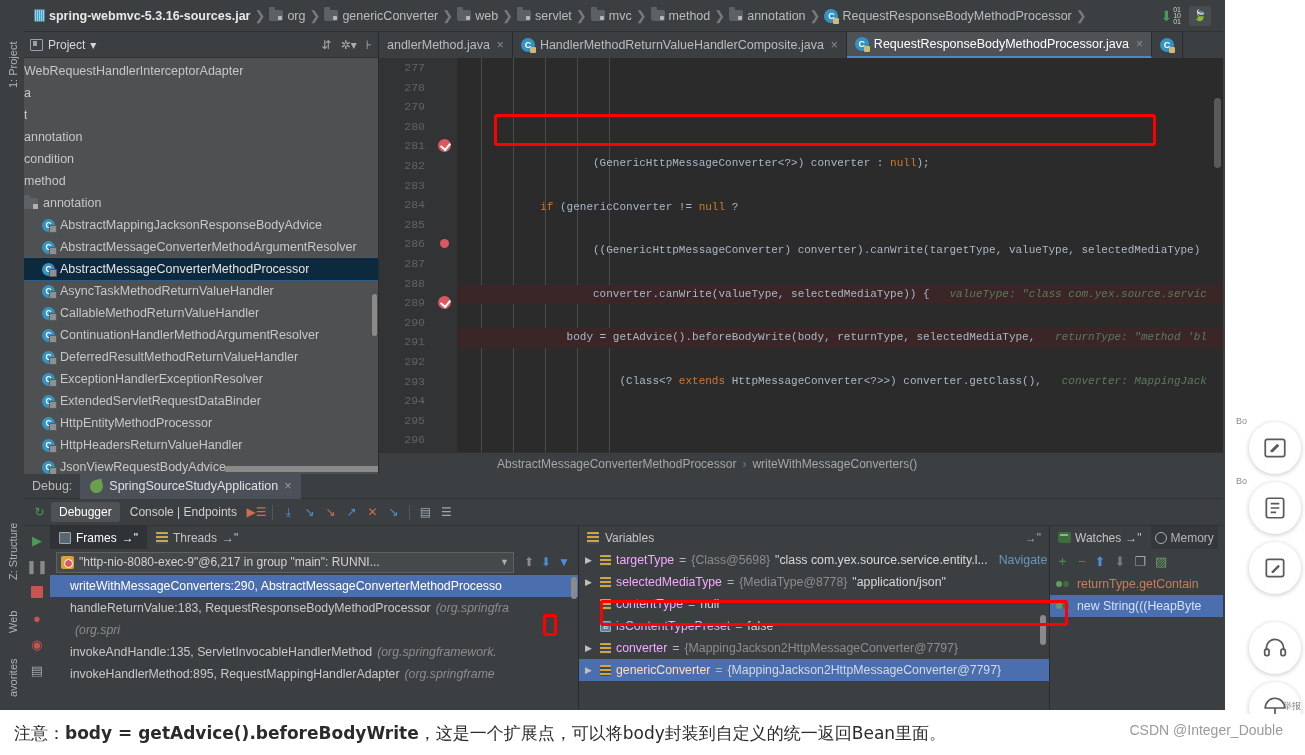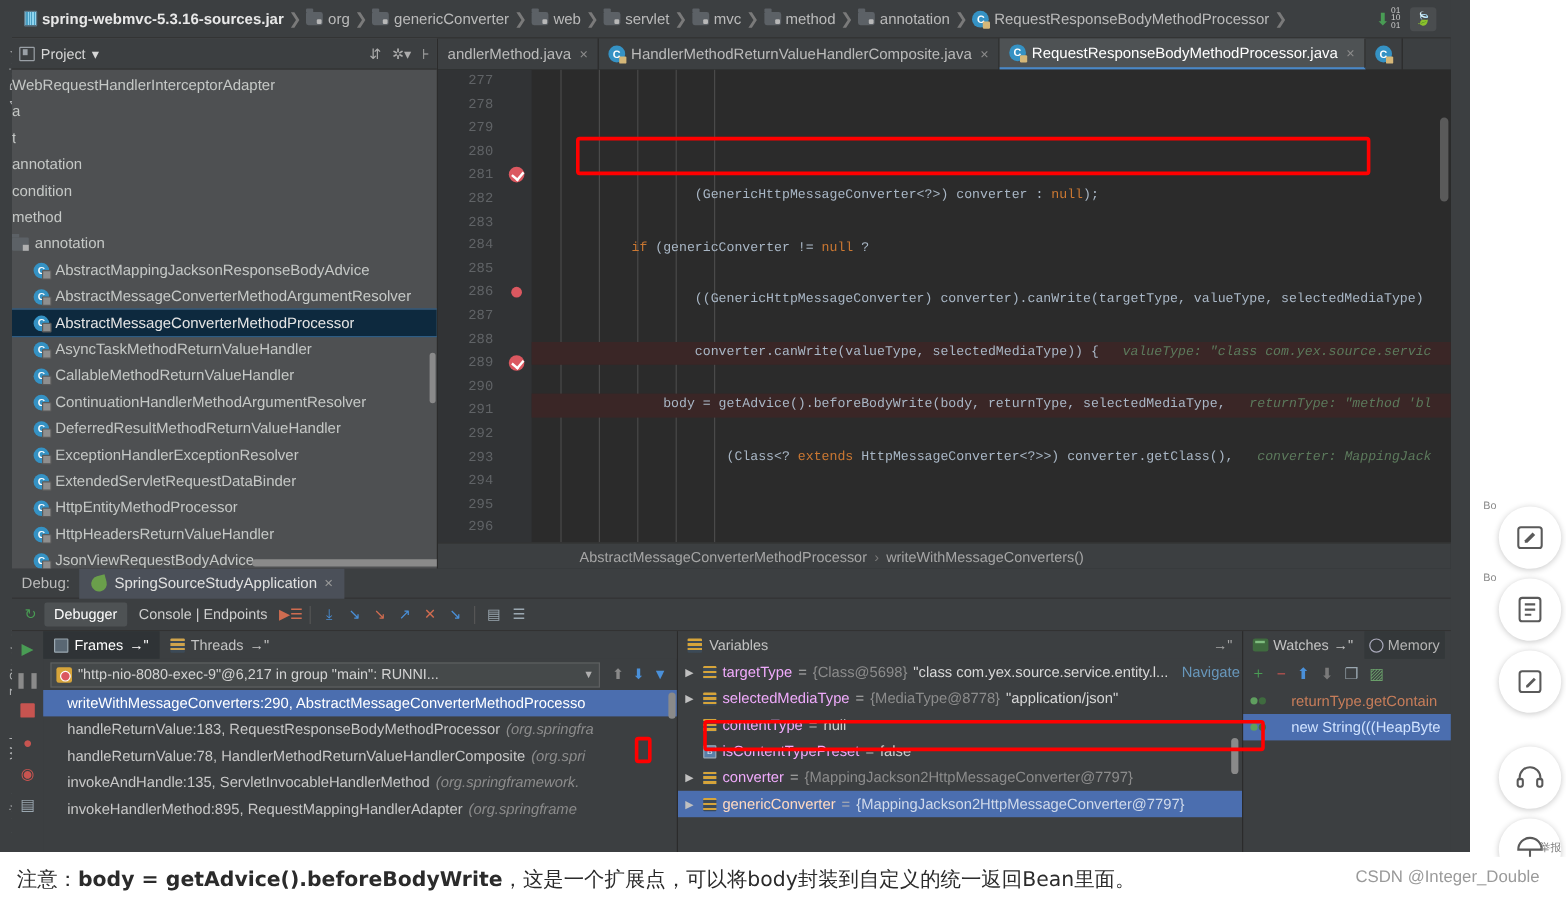--- a/index.html
+++ b/index.html
@@ -19,21 +19,21 @@
   .vtab {
     position: absolute; left: 0; width: 26px;
     color: #afb1b3; font-size: 11px;
     writing-mode: vertical-rl; transform: rotate(180deg);
     text-align: center; white-space: nowrap;
     display: flex; align-items: center; justify-content: center; gap: 4px;
   }
 
   
   .ide {
-    position: absolute; left: 10px; top: 0; width: 1215px; height: 710px;
+    position: absolute; left: 24px; top: 0; width: 1215px; height: 710px;
     background: #3c3f41; overflow: hidden;
   }
 
   
   .navbar {
     position: absolute; left: 0; top: 0; width: 1199px; height: 32px;
     background: #3c3f41; display: flex; align-items: center;
     padding-left: 8px; gap: 0; font-size: 12.5px; color: #bbbbbb;
     border-bottom: 1px solid #323232;
   }
@@ -275,21 +275,21 @@
   .vars-scroll { position:absolute; right:3px; top:66px; width:6px; height:30px; background:#8a8a8a; border-radius:3px; }
 
   .watch-pane { width: 174px; background: #3c3f41; border-left: 1px solid #2b2b2b; }
   .watch-head { height: 23px; display: flex; align-items: center; gap: 5px; font-size: 12px; color: #c3c3c3; padding-left: 4px; }
   .watch-head .wtab { display:flex; align-items:center; gap:4px; padding: 0 4px; }
   .watch-head .wtab.dim { background:#34383a; color:#b4b4b4; height: 23px; }
   .ico-watch { width:13px;height:11px;background:#3f6b3f;border-radius:2px;position:relative; }
   .ico-watch:after{content:'';position:absolute;left:2px;top:2px;width:8px;height:2px;background:#7fbd7f;}
   .ico-mem { width:12px;height:12px;border:1.5px solid #aab; border-radius:50%; }
   .watch-tools { height: 24px; display: flex; align-items: center; gap: 9px; padding-left: 6px; font-size: 13px; }
-  .wrow { height: 22px; display: flex; align-items: center; gap: 20px; padding-left: 6px;
+  .wrow { height: 22px; display: flex; align-items: center; gap: 7px; padding-left: 6px;
     font-size: 12.3px; white-space: nowrap; overflow: hidden; }
   .wrow.sel { background: #4b6eaf; }
   .ico-eye { width:14px;height:11px;flex:0 0 auto; position:relative; }
   .ico-eye:before{content:'';position:absolute;left:0;top:2px;width:6px;height:6px;border-radius:50%;background:#5f9e5f;}
   .ico-eye:after{content:'';position:absolute;left:7px;top:2px;width:6px;height:6px;border-radius:50%;background:#3f6b3f;}
   .wname { color: #c77d5a; }
   .wrow.sel .wname { color: #cfe2ff; }
 
   
   .rightwhite { position: absolute; left: 1225px; top: 0; width: 80px; height: 710px; background: #ffffff; }
@@ -648,21 +648,20 @@
           <div class="stack-list">
             <div class="srow sel">
               <span>writeWithMessageConverters:290, AbstractMessageConverterMethodProcesso</span>
               <span class="pkg"></span>
             </div>
             <div class="srow">
               <span>handleReturnValue:183, RequestResponseBodyMethodProcessor</span>
               <span class="pkg">(org.springfra</span>
             </div>
             <div class="srow">
-              <span>handleReturnValue:78, HandlerMethodReturnValueHandlerComposite</span>
               <span class="pkg">(org.spri</span>
             </div>
             <div class="srow">
               <span>invokeAndHandle:135, ServletInvocableHandlerMethod</span>
               <span class="pkg">(org.springframework.</span>
             </div>
             <div class="srow">
               <span>invokeHandlerMethod:895, RequestMappingHandlerAdapter</span>
               <span class="pkg">(org.springframe</span>
             </div>

